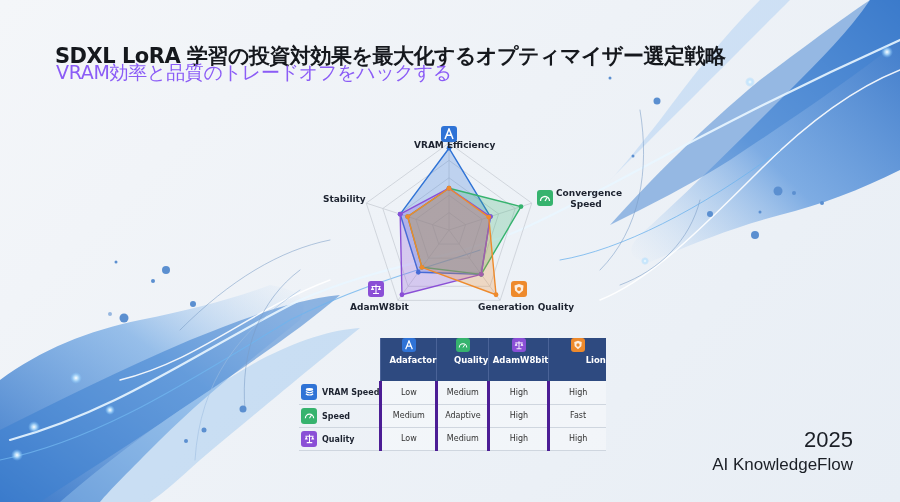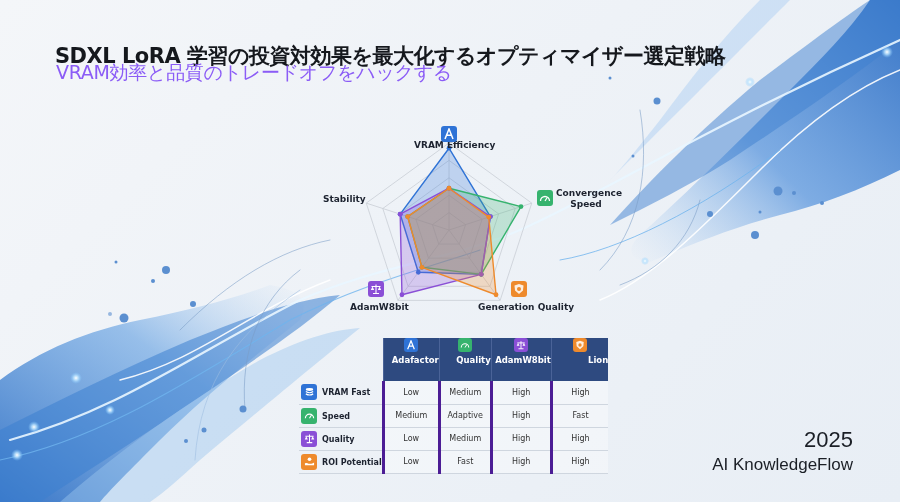--- a/index.html
+++ b/index.html
@@ -279,21 +279,21 @@
       </th>
     </tr>
   </thead>
   <tbody>
     <tr>
       <td class="rowh"><span class="ricon c-blue">
             <svg viewBox="0 0 12 12">
               <ellipse cx="6" cy="2.8" rx="4" ry="1.6" fill="#fff"></ellipse>
               <path d="M2,5 Q6,7.5 10,5 M2,7.5 Q6,10 10,7.5" stroke="#fff" stroke-width="1.3" fill="none"></path>
             </svg>
-          </span><span class="lbl">VRAM Fast</span></td>
+          </span><span class="lbl">VRAM Speed</span></td>
       <td>Low</td>
       <td>Medium</td>
       <td>High</td>
       <td>High</td>
     </tr>
     <tr>
       <td class="rowh"><span class="ricon c-green">
             <svg viewBox="0 0 12 12">
               <path d="M1.5,9 A4.5,4.5 0 0 1 10.5,9" stroke="#fff" stroke-width="1.3" fill="none"></path>
               <path d="M6,9 L8.2,5.5" stroke="#fff" stroke-width="1.2"></path>
@@ -309,29 +309,17 @@
             <svg viewBox="0 0 12 12">
               <path d="M6,1.5 V10.5 M3,10.5 H9 M1.5,3.5 H10.5" stroke="#fff" stroke-width="1.1" fill="none"></path>
               <path d="M0.8,7 L2.5,3.5 L4.2,7 Z M7.8,7 L9.5,3.5 L11.2,7 Z" fill="#fff"></path>
             </svg>
           </span><span class="lbl">Quality</span></td>
       <td>Low</td>
       <td>Medium</td>
       <td>High</td>
       <td>High</td>
     </tr>
-    <tr>
-      <td class="rowh"><span class="ricon c-orange">
-            <svg viewBox="0 0 12 12">
-              <circle cx="6" cy="3.5" r="2" fill="#fff"></circle>
-              <path d="M1,8 Q3,7 5,8.5 L8,8.5 Q10,8 11,7 L11,10 L1,10 Z" fill="#fff"></path>
-            </svg>
-          </span><span class="lbl">ROI Potential</span></td>
-      <td>Low</td>
-      <td>Fast</td>
-      <td>High</td>
-      <td>High</td>
-    </tr>
   </tbody>
 </table>
 
 <div class="year">2025</div>
 <div class="brand">AI KnowledgeFlow</div>
 
 </body></html>

